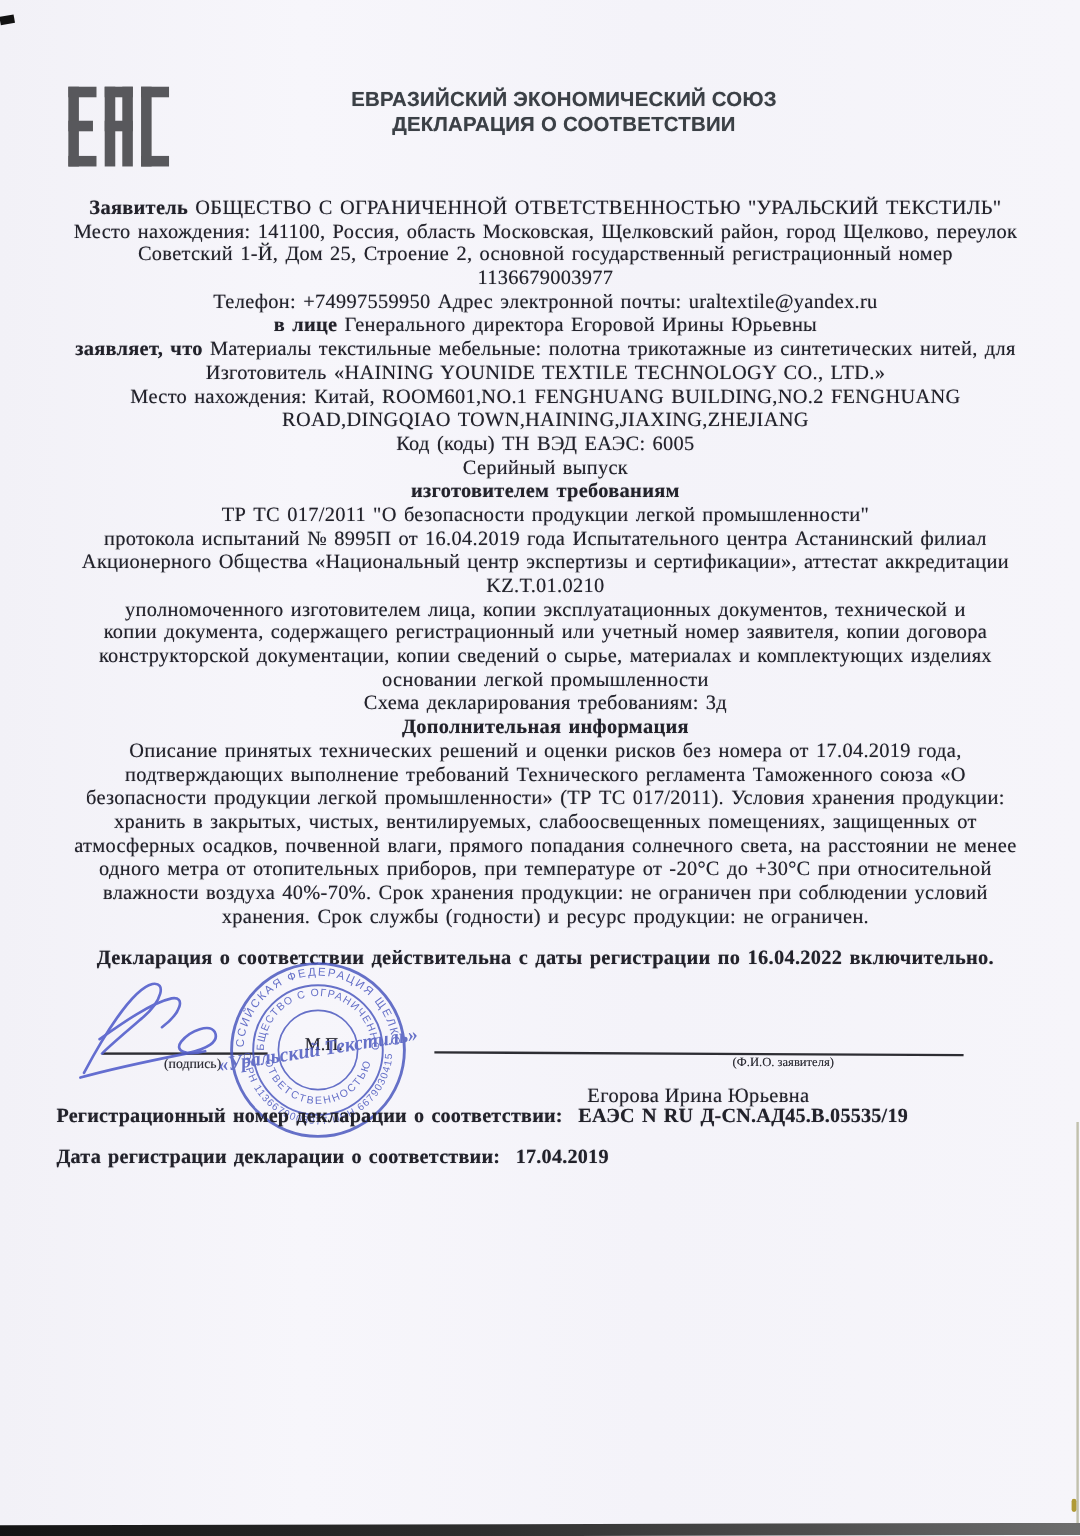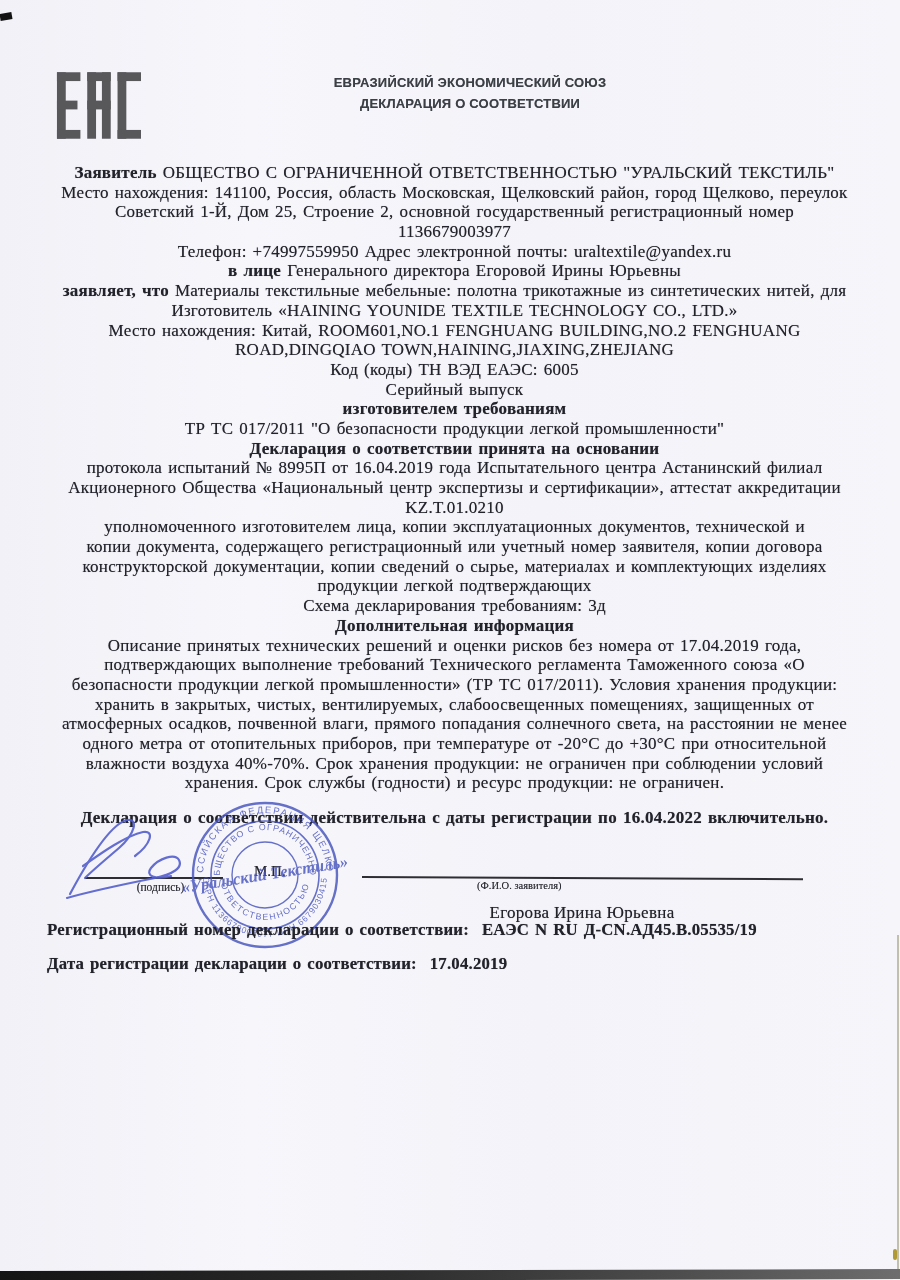--- a/index.html
+++ b/index.html
@@ -4,40 +4,40 @@
 <style>
   html,body{margin:0;padding:0;}
   .page{
     position:relative;width:900px;height:1280px;overflow:hidden;
     background:linear-gradient(90deg,#f2f1f7 0%,#f7f6fb 28%,#f4f3f9 60%,#f6f5fa 100%);
     font-family:"Liberation Serif",serif;color:#22222a;
   }
   
   .eac-logo{position:absolute;left:55px;top:70px;width:86px;height:71px;}
   .titles{position:absolute;left:170px;top:72px;width:600px;text-align:center;
-    font-family:"Liberation Sans",sans-serif;font-weight:bold;font-size:13px;
+    font-family:"Liberation Sans",sans-serif;font-weight:bold;font-size:17px;
     line-height:21px;color:#3b4046;letter-spacing:.2px;
     text-shadow:0 0 .6px rgba(60,64,70,.55);}
   
   .doc-body{position:absolute;left:47px;top:163px;width:815px;font-size:17px;
     line-height:19.7px;letter-spacing:.25px;word-spacing:1.5px;
     text-shadow:0 0 .7px rgba(30,30,45,.5);}
   .doc-body .line{white-space:nowrap;height:19.7px;text-align:center;}
   .doc-body b{font-weight:bold;}
   
   .rule{position:absolute;height:2px;background:#2d2d33;}
   .rule-left{left:85px;top:877px;width:138px;}
   .rule-right{left:362px;top:876px;width:441px;transform:rotate(.3deg);transform-origin:left center;}
   .sig-label{position:absolute;left:113px;top:881px;width:95px;text-align:center;
     font-size:11.5px;color:#2c2c33;text-shadow:0 0 .6px rgba(30,30,45,.5);}
   .seal-label{position:absolute;left:254px;top:863px;font-size:15px;color:#26262d;
     text-shadow:0 0 .6px rgba(30,30,45,.5);}
   .applicant-name{position:absolute;left:432px;top:903px;width:300px;text-align:center;
     font-size:17px;letter-spacing:.3px;text-shadow:0 0 .7px rgba(30,30,45,.5);}
-  .applicant-label{position:absolute;left:477px;top:880px;width:200px;text-align:left;
+  .applicant-label{position:absolute;left:495px;top:880px;width:200px;text-align:right;
     font-size:10.5px;color:#2c2c33;text-shadow:0 0 .5px rgba(30,30,45,.5);}
   
   .reg-line{position:absolute;left:47px;white-space:nowrap;font-weight:bold;font-size:16.8px;
     letter-spacing:.2px;word-spacing:1.5px;text-shadow:0 0 .7px rgba(30,30,45,.55);}
   .reg-number{top:920px;}
   .reg-date{top:944px;margin-top:10px;}
   .reg-line .val{margin-left:7px;}
   
   .stamp{position:absolute;left:180px;top:790px;width:170px;height:170px;overflow:visible;opacity:.82;}
   .signature-ink{position:absolute;left:55px;top:806px;width:150px;height:100px;overflow:visible;opacity:.9;}
@@ -86,28 +86,27 @@
       <div class="line"><b></b><span>Телефон: +74997559950 Адрес электронной почты: uraltextile@yandex.ru</span></div>
       <div class="line"><b>в лице</b><span> Генерального директора Егоровой Ирины Юрьевны</span></div>
       <div class="line"><b>заявляет, что</b><span> Материалы текстильные мебельные: полотна трикотажные из синтетических нитей, для</span></div>
       <div class="line"><b></b><span>Изготовитель «HAINING YOUNIDE TEXTILE TECHNOLOGY CO., LTD.»</span></div>
       <div class="line"><b></b><span>Место нахождения: Китай, ROOM601,NO.1 FENGHUANG BUILDING,NO.2 FENGHUANG</span></div>
       <div class="line"><b></b><span>ROAD,DINGQIAO TOWN,HAINING,JIAXING,ZHEJIANG</span></div>
       <div class="line"><b></b><span>Код (коды) ТН ВЭД ЕАЭС: 6005</span></div>
       <div class="line"><b></b><span>Серийный выпуск</span></div>
       <div class="line"><b>изготовителем требованиям</b><span></span></div>
       <div class="line"><b></b><span>ТР ТС 017/2011 "О безопасности продукции легкой промышленности"</span></div>
-      <div class="line"><b>Декларация о соответствии принята на основании</b><span></span></div>
       <div class="line"><b></b><span>протокола испытаний № 8995П от 16.04.2019 года Испытательного центра Астанинский филиал</span></div>
       <div class="line"><b></b><span>Акционерного Общества «Национальный центр экспертизы и сертификации», аттестат аккредитации</span></div>
       <div class="line"><b></b><span>KZ.T.01.0210</span></div>
       <div class="line"><b></b><span>уполномоченного изготовителем лица, копии эксплуатационных документов, технической и</span></div>
       <div class="line"><b></b><span>копии документа, содержащего регистрационный или учетный номер заявителя, копии договора</span></div>
       <div class="line"><b></b><span>конструкторской документации, копии сведений о сырье, материалах и комплектующих изделиях</span></div>
-      <div class="line"><b></b><span>продукции легкой подтверждающих</span></div>
+      <div class="line"><b></b><span>основании легкой промышленности</span></div>
       <div class="line"><b></b><span>Схема декларирования требованиям: 3д</span></div>
       <div class="line"><b>Дополнительная информация</b><span></span></div>
       <div class="line"><b></b><span>Описание принятых технических решений и оценки рисков без номера от 17.04.2019 года,</span></div>
       <div class="line"><b></b><span>подтверждающих выполнение требований Технического регламента Таможенного союза «О</span></div>
       <div class="line"><b></b><span>безопасности продукции легкой промышленности» (ТР ТС 017/2011). Условия хранения продукции:</span></div>
       <div class="line"><b></b><span>хранить в закрытых, чистых, вентилируемых, слабоосвещенных помещениях, защищенных от</span></div>
       <div class="line"><b></b><span>атмосферных осадков, почвенной влаги, прямого попадания солнечного света, на расстоянии не менее</span></div>
       <div class="line"><b></b><span>одного метра от отопительных приборов, при температуре от -20°С до +30°С при относительной</span></div>
       <div class="line"><b></b><span>влажности воздуха 40%-70%. Срок хранения продукции: не ограничен при соблюдении условий</span></div>
       <div class="line"><b></b><span>хранения. Срок службы (годности) и ресурс продукции: не ограничен.</span></div>

